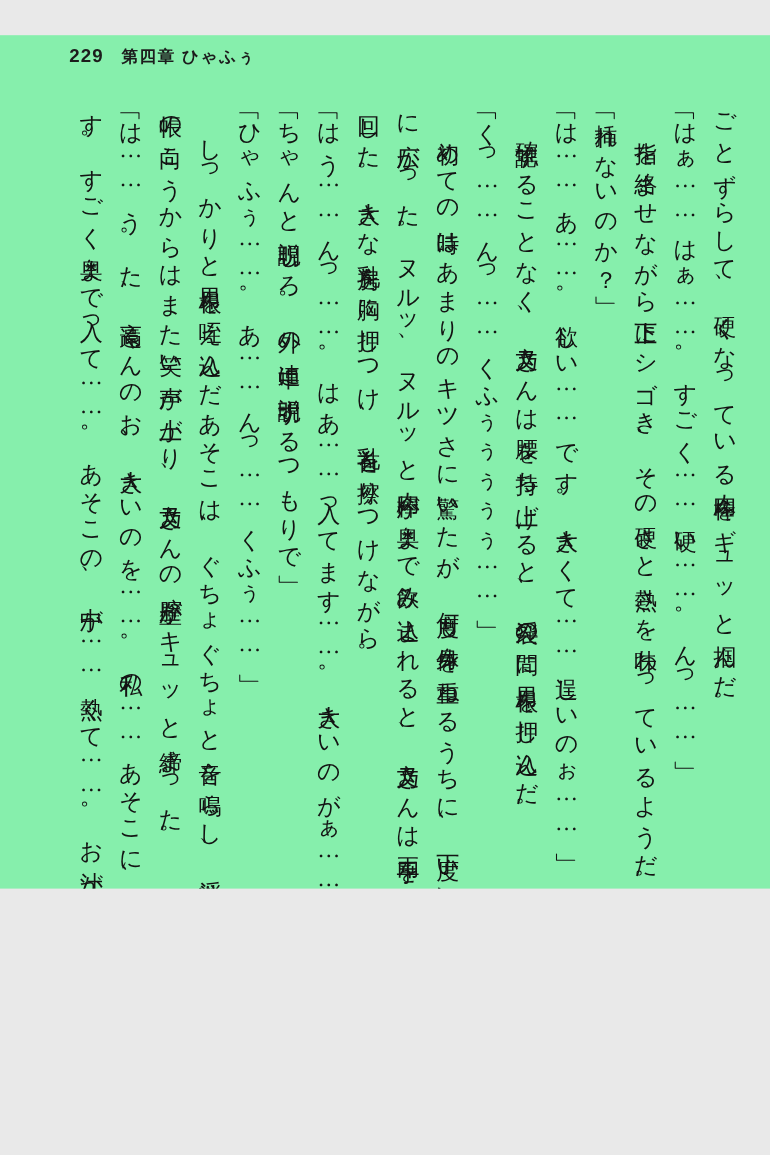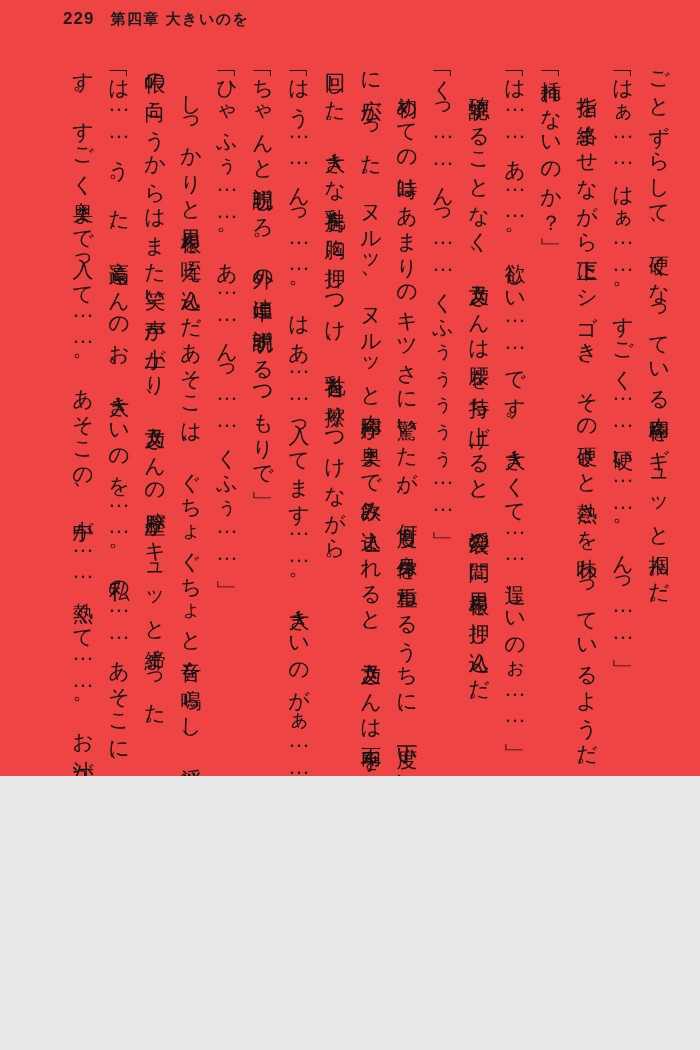--- a/index.html
+++ b/index.html
@@ -4,23 +4,24 @@
 <style>
   html, body {
     margin: 0;
     padding: 0;
     background: #e9e9e9;
   }
   .page {
     position: relative;
     width: 700px;
     height: 776px;
-    background: #ef4444;
+    background: #86efac;
     overflow: hidden;
     box-sizing: border-box;
+    margin-top: 32px;
   }
   
   .running-head {
     position: absolute;
     top: 9px;
     left: 63px;
     display: flex;
     align-items: baseline;
     gap: 16px;
     font-family: "Liberation Sans", "DejaVu Sans", sans-serif;
@@ -61,21 +62,21 @@
   .col.indent-dialogue { padding-top: 6px; }
   .col.indent-none { padding-top: 0; }
 </style>
 </head>
 <body>
 
 <div class="page">
 
   <div class="running-head">
     <span class="folio">229</span>
-    <span class="chapter">第四章 大きいのを</span>
+    <span class="chapter">第四章 ひゃふぅ</span>
   </div>
 
   <main class="text-body">
       <div class="col indent-none">ごとずらして、硬くなっている肉棒をギュッと掴んだ。</div>
       <div class="col indent-dialogue">「はぁ……はぁ……。すごく……硬い……。んっ……」</div>
       <div class="col indent-para">指を絡ませながら上下にシゴき、その硬さと熱さを味わっているようだ。</div>
       <div class="col indent-dialogue">「挿れないのか？」</div>
       <div class="col indent-dialogue">「は……あ……。欲しい……です。大きくて……逞しいのぉ……」</div>
       <div class="col indent-para">確認することなく、文乃さんは腰を持ち上げると、淫裂の間に男根を押し込んだ。</div>
       <div class="col indent-dialogue">「くっ……んっ……くふぅぅぅぅぅ……」</div>

